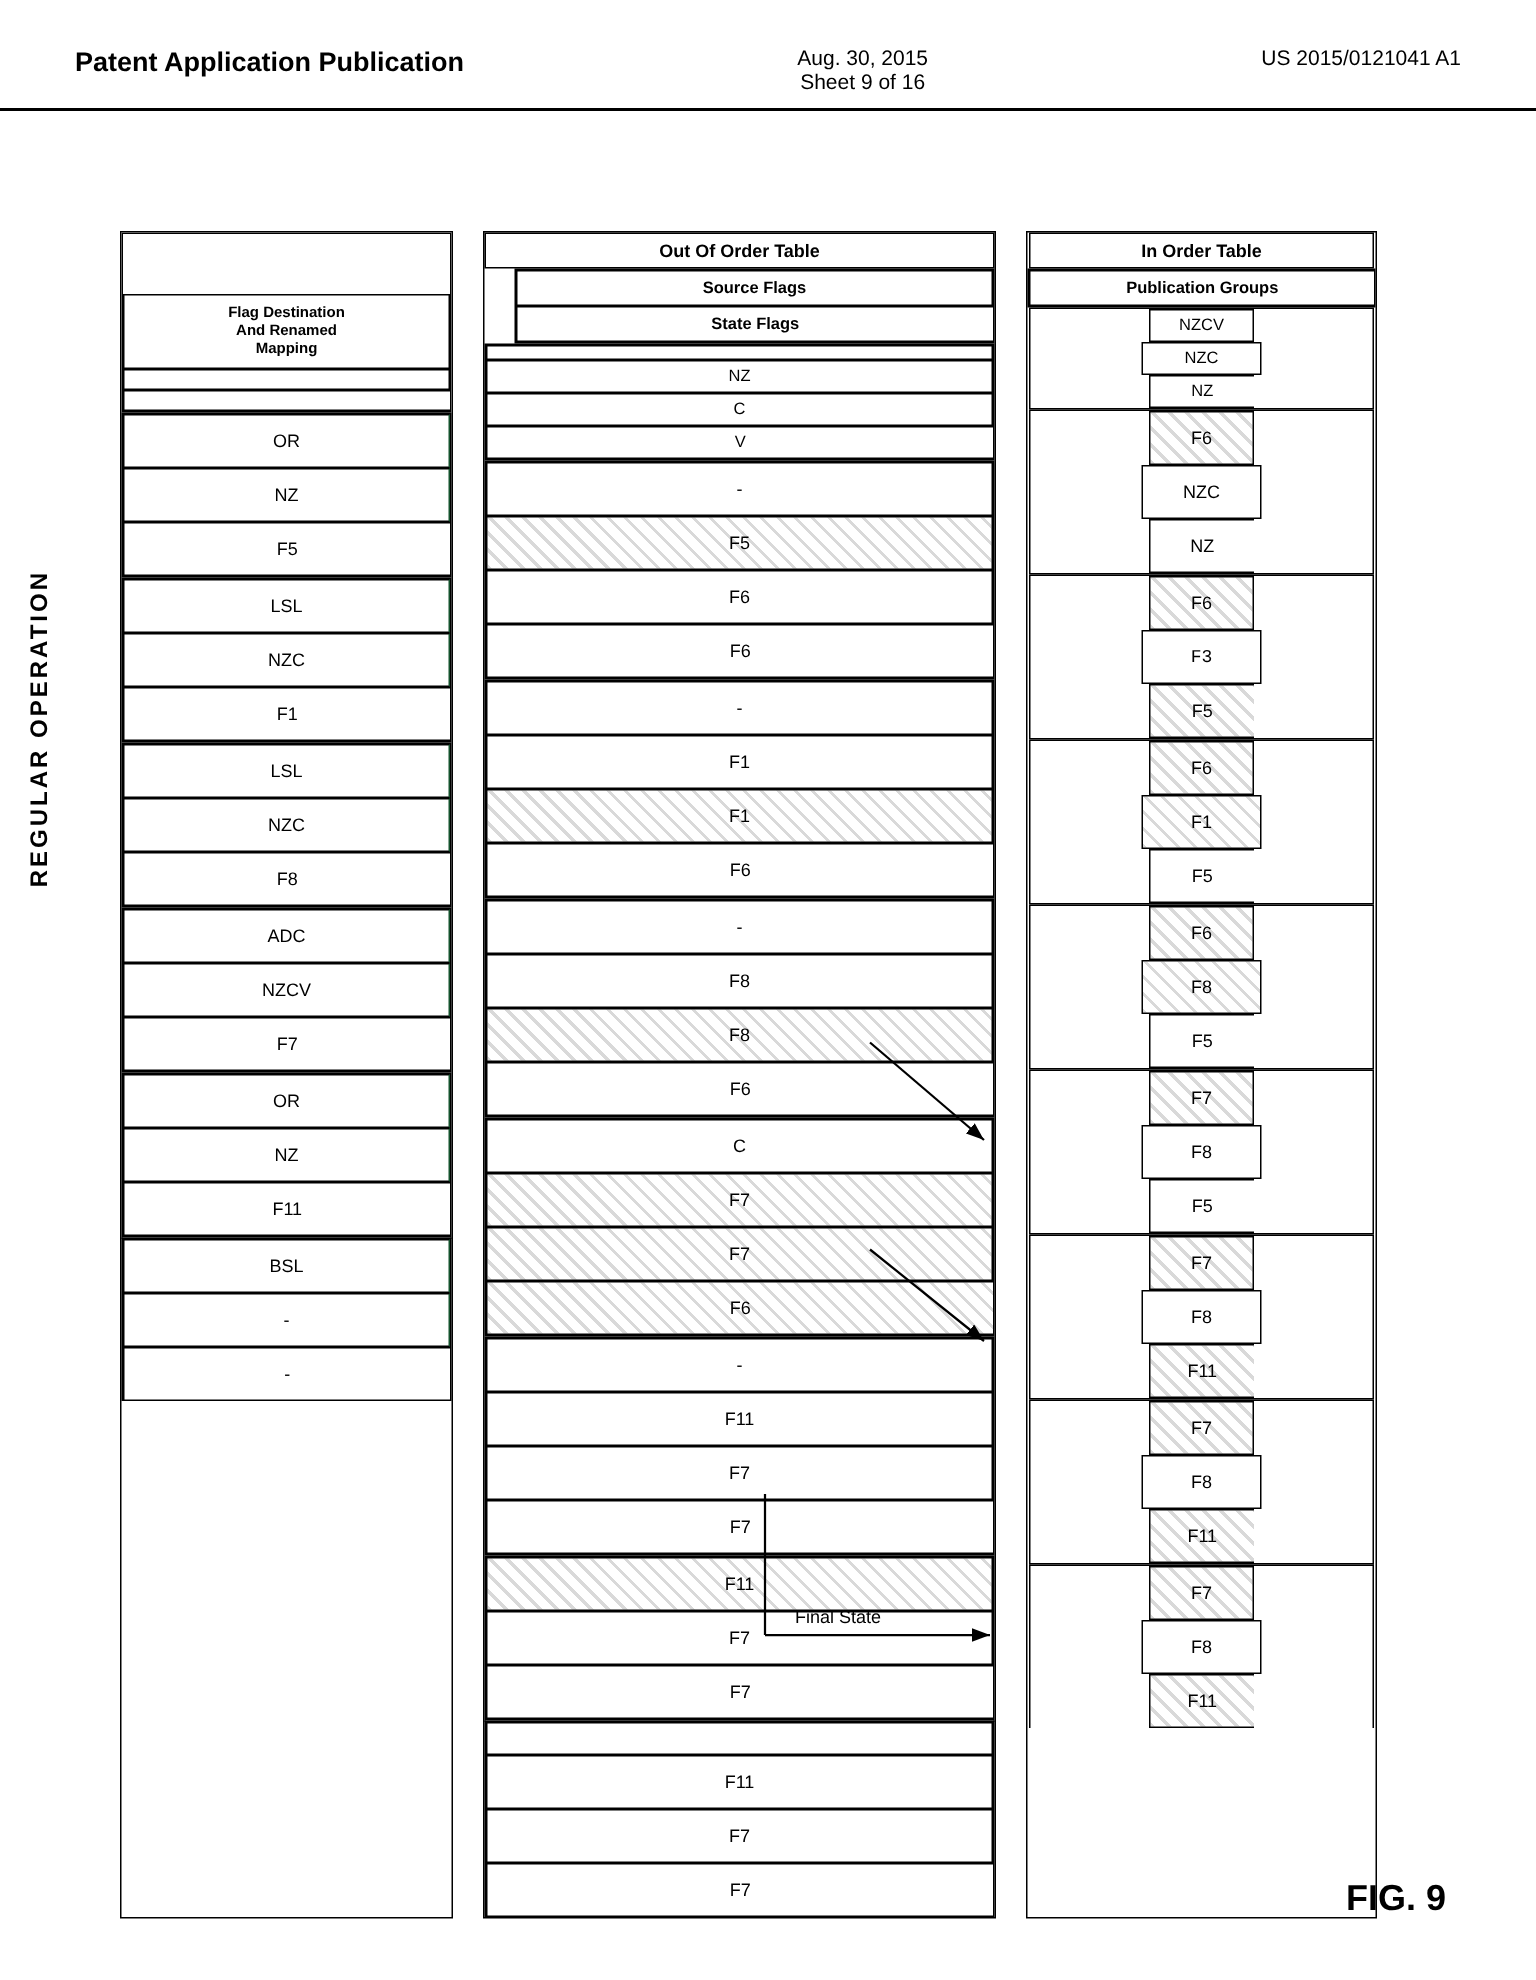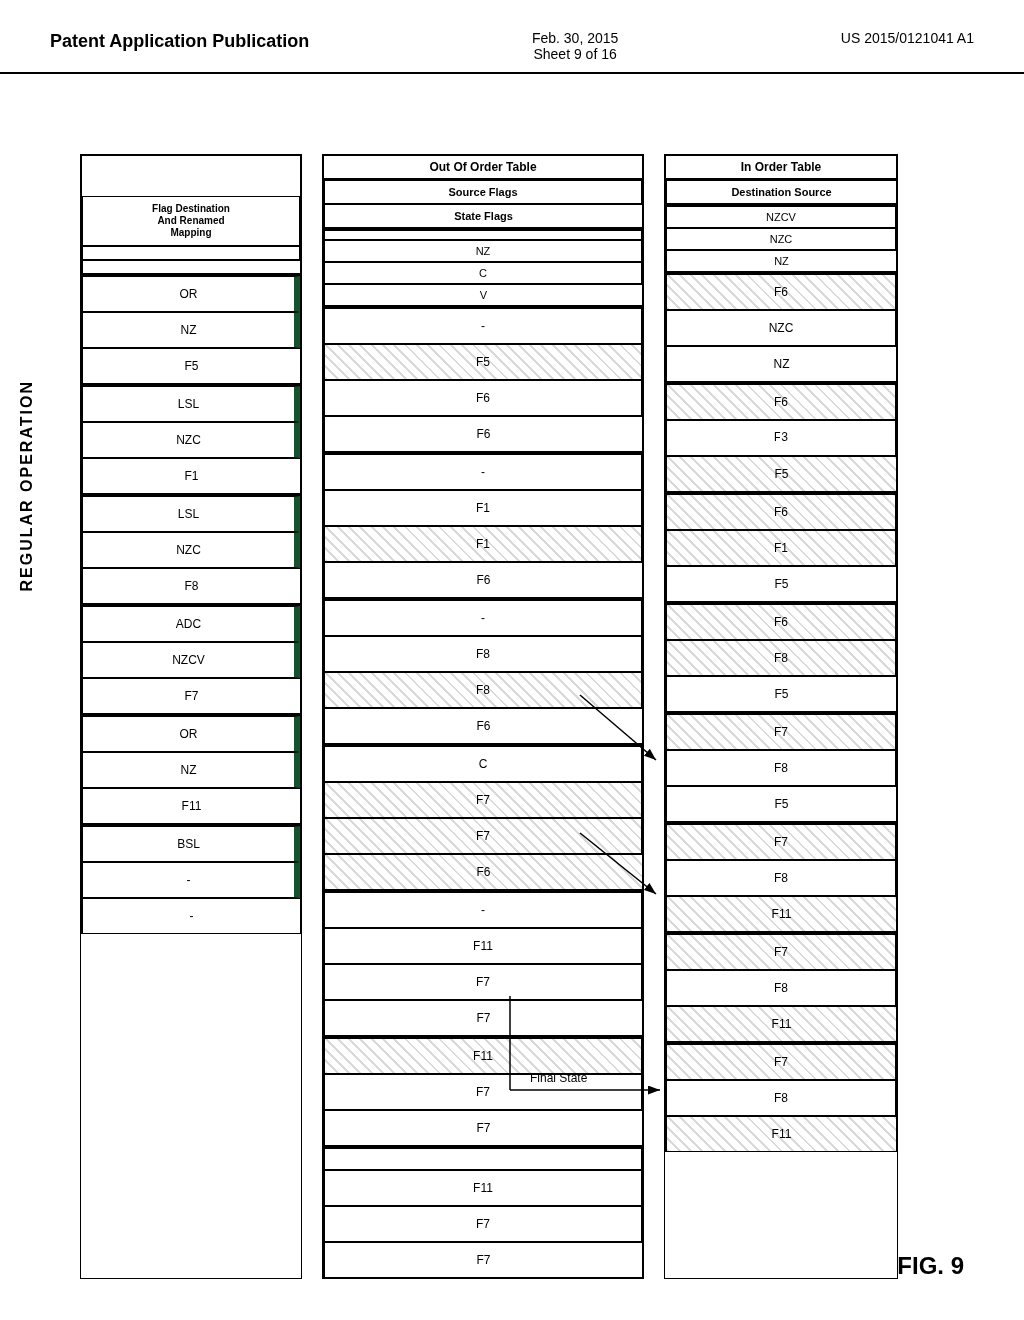--- a/index.html
+++ b/index.html
@@ -91,21 +91,21 @@
     }
 
     .left-section .data-row:last-child {
       border-bottom: none;
     }
 
     .left-section .data-cell {
       font-size: 12px;
       text-align: center;
       padding: 10px 6px;
-      border-right: 6px solid #14532d;
+      border-right: 1px solid #14532d;
       display: flex;
       align-items: center;
       justify-content: center;
       min-width: 55px;
     }
 
     .left-section .data-cell:last-child {
       border-right: none;
     }
 
@@ -121,20 +121,21 @@
       text-align: center;
       font-size: 12px;
       font-weight: bold;
       padding: 4px;
       border-bottom: 1.5px solid #000;
     }
 
     .middle-section .sub-header-row {
       display: flex;
       border-bottom: 1.5px solid #000;
+      margin-left: 20px;
     }
 
     .middle-section .sub-header-cell {
       font-size: 11px;
       font-weight: bold;
       text-align: center;
       padding: 5px 4px;
       border-right: 1px solid #000;
       display: flex;
       align-items: center;
@@ -189,20 +190,21 @@
     .middle-section .data-cell:last-child {
       border-right: none;
     }
 
     
     .right-section {
       display: flex;
       flex-direction: column;
       border: 1.5px solid #000;
       min-width: 230px;
+      align-items: center;
     }
 
     .right-section .group-header {
       text-align: center;
       font-size: 12px;
       font-weight: bold;
       padding: 4px;
       border-bottom: 1.5px solid #000;
     }
 
@@ -299,21 +301,21 @@
       height: 100%;
       pointer-events: none;
     }
   </style>
 </head>
 <body>
 
 <div class="page-header">
   <div class="header-left">Patent Application Publication</div>
   <div class="header-center">
-    <div>Feb. 30, 2015</div>
+    <div>Aug. 30, 2015</div>
     <div>Sheet 9 of 16</div>
   </div>
   <div class="header-right">US 2015/0121041 A1</div>
 </div>
 
 <div class="sidebar-label">REGULAR OPERATION</div>
 
 <div class="main-content">
 
   <div class="left-section">
@@ -410,21 +412,21 @@
       <div class="middle-section data-cell" style="min-width:57px;">F11</div>
       <div class="middle-section data-cell" style="min-width:57px;">F7</div>
       <div class="middle-section data-cell" style="min-width:57px;">F7</div>
     </div>
   </div>
 
   <div class="right-section">
     <div class="right-section group-header">In Order Table</div>
 
     <div class="right-section sub-header-row">
-      <div class="right-section sub-header-cell" style="min-width:230px; flex:1;">Destination Source</div>
+      <div class="right-section sub-header-cell" style="min-width:230px; flex:1;">Publication Groups</div>
     </div>
 
     <div class="right-section col-header-row">
       <div class="right-section col-header-cell" style="min-width:70px;">NZCV</div>
       <div class="right-section col-header-cell" style="min-width:80px;">NZC</div>
       <div class="right-section col-header-cell" style="min-width:70px;">NZ</div>
     </div>
 
     <div class="right-section data-row">
       <div class="right-section data-cell hatched" style="min-width:70px;">F6</div>

